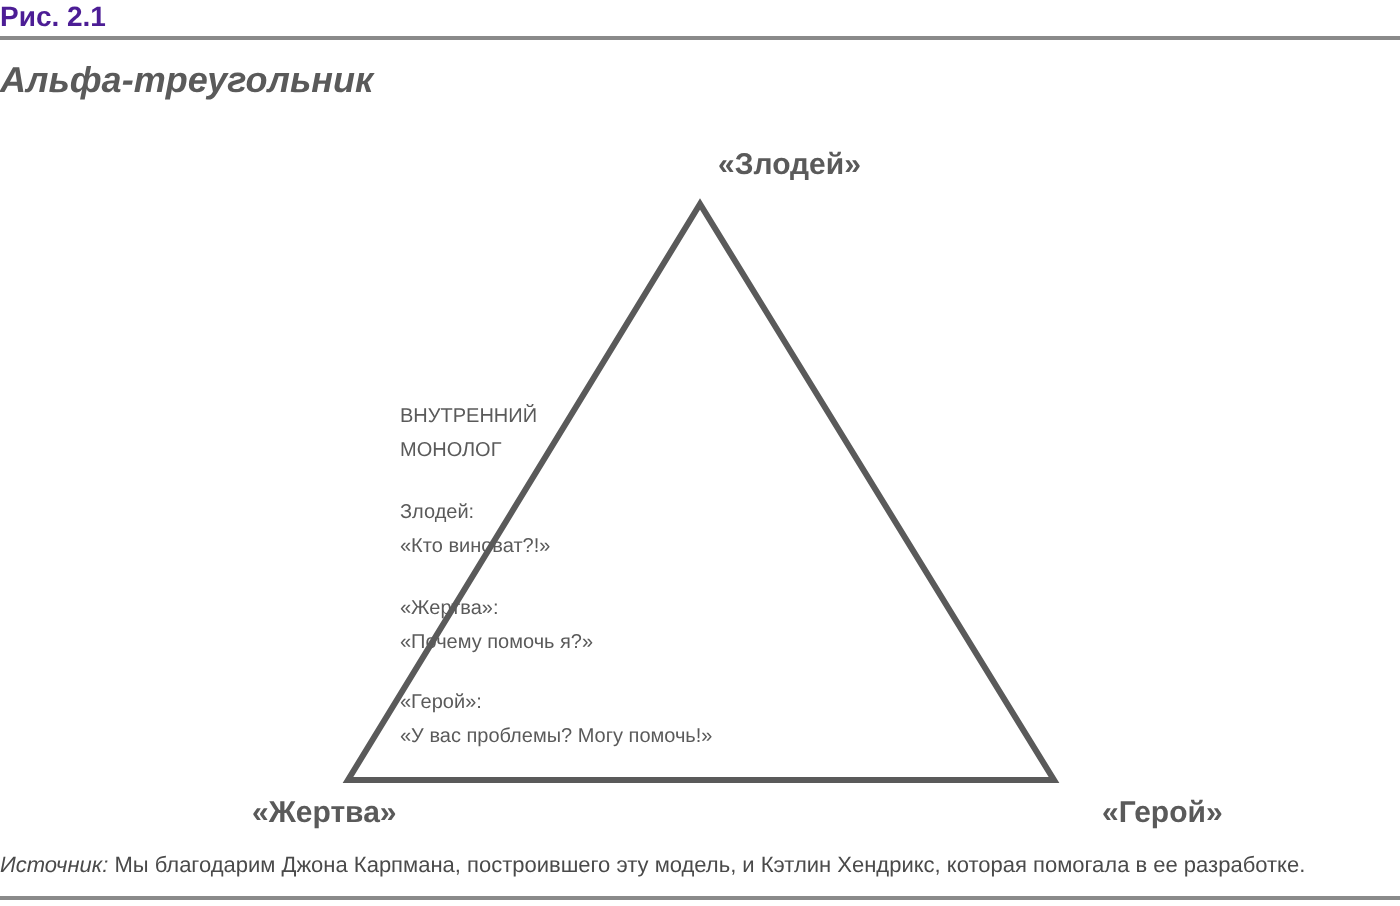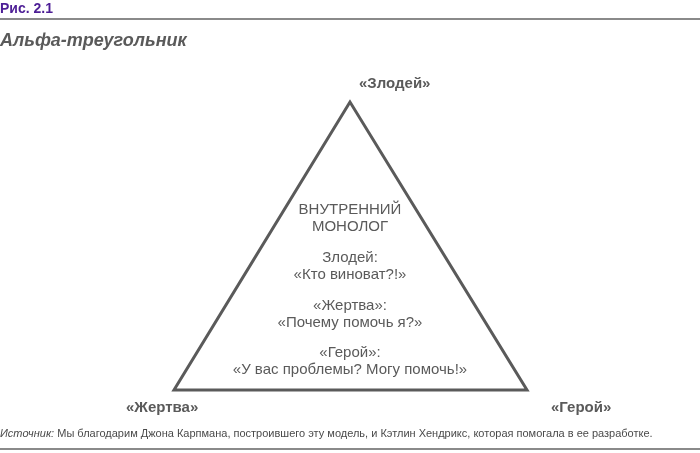--- a/index.html
+++ b/index.html
@@ -2,21 +2,21 @@
 <html><head>
 <meta charset="utf-8">
 <style>
   html, body { margin:0; padding:0; background:#fff; }
   body { width:700px; height:453px; position:relative; overflow:hidden; font-family:"DejaVu Sans", sans-serif; color:#575757; }
   .fig-label { position:absolute; left:0; top:0; font-size:14px; color:#4c1d95; font-family:"Liberation Sans", sans-serif;font-weight:bold; }
   .rule-top { position:absolute; left:0; top:18px; width:700px; height:2px; background:#8a8a8a; }
   .title { position:absolute; left:0; top:30px; font-size:18px; font-weight:bold; color:#5a5a5a; font-family:"Liberation Sans", sans-serif;font-style:italic; }
   .tri { position:absolute; left:0; top:0; }
   .vlabel { position:absolute; font-weight:bold; font-size:15px; color:#5a5a5a; font-family:"Liberation Sans", sans-serif; white-space:nowrap; }
-  .inner { position:absolute; left:200px; width:300px; text-align:center; font-family:"Liberation Sans", sans-serif; font-size:15px; color:#5a5a5a; line-height:17px; }
+  .inner { position:absolute; left:200px; width:300px; text-align:left; font-family:"Liberation Sans", sans-serif; font-size:10px; color:#5a5a5a; line-height:17px; }
   .source { position:absolute; left:0; top:427px; font-size:11px; color:#4a4a4a; font-family:"Liberation Sans", sans-serif; white-space:nowrap; }
   .source i { font-style:italic; }
   .rule-bottom { position:absolute; left:0; top:448px; width:700px; height:2px; background:#8a8a8a; }
 </style>
 </head>
 <body>
 
 <div class="fig-label">Рис. 2.1</div>
 <div class="rule-top"></div>
 <div class="title">Альфа-треугольник</div>

